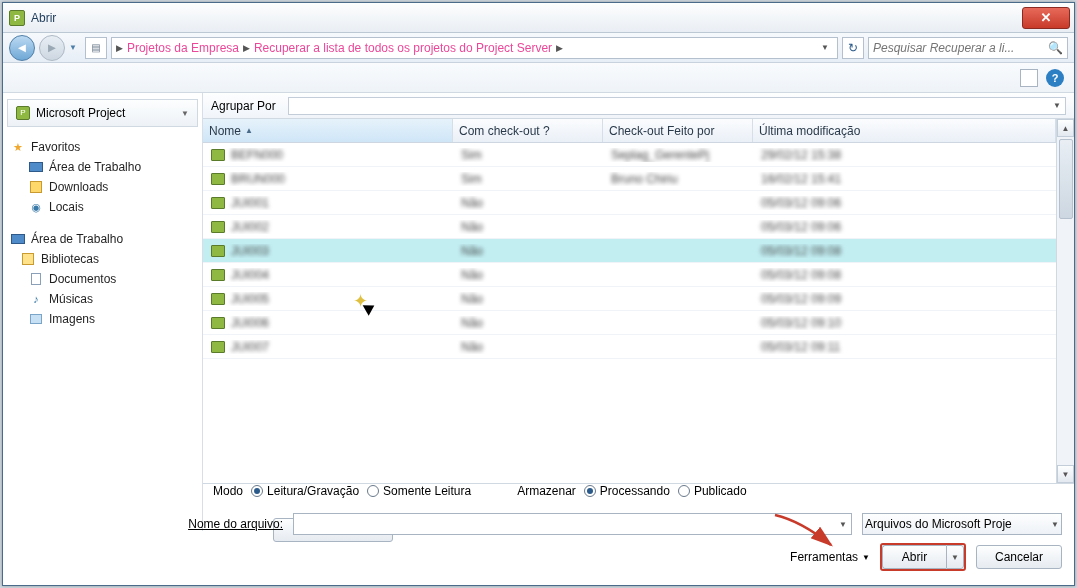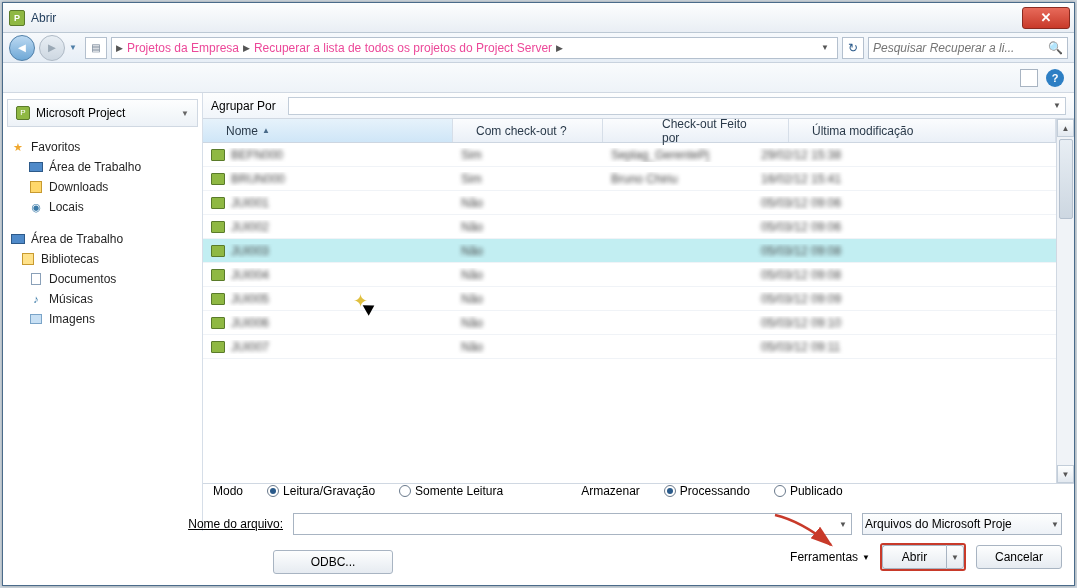--- a/index.html
+++ b/index.html
@@ -42,40 +42,40 @@
 .ic-lib { width: 12px; height: 12px; background: #ffe28a; border: 1px solid #c89a30; }
 .ic-doc { width: 10px; height: 12px; background: #fff; border: 1px solid #8aa0b8; }
 .ic-mus { color: #3a7aa8; }
 .ic-img { width: 12px; height: 10px; background: #c8e0f4; border: 1px solid #7aa4c8; }
 .main { flex: 1; display: flex; flex-direction: column; position: relative; }
 .group-row { height: 26px; border-bottom: 1px solid #d0d8e2; display: flex; align-items: center; padding: 0 8px; gap: 12px; background: linear-gradient(#fdfefe,#f1f5fa); }
 .group-dd { flex: 1; height: 18px; border: 1px solid #c2cdd9; background: #fff; display: flex; align-items: center; justify-content: flex-end; padding: 0 4px; font-size: 8px; color: #555; cursor: pointer; }
 .grid { flex: 1; display: flex; overflow: hidden; }
 .grid-body { flex: 1; overflow: hidden; }
 .grid-hdr { height: 24px; background: linear-gradient(#fbfcfe,#eaf0f7); border-bottom: 1px solid #cdd6e1; display: flex; }
-.gh { border-right: 1px solid #d6dee8; padding: 4px 23px; color: #2a3a4a; display: flex; align-items: center; gap: 4px; cursor: pointer; }
+.gh { border-right: 1px solid #d6dee8; padding: 4px 6px; color: #2a3a4a; display: flex; align-items: center; gap: 4px; cursor: pointer; }
 .gh.nome { width: 250px; background: linear-gradient(#e6f2fb,#cfe6f7); }
 .gh.chk { width: 150px; }
-.gh.por { width: 150px; margin-left: 36px; }
+.gh.por { width: 150px; }
 .gh.mod { flex: 1; text-align: right; }
 .sort-arr { font-size: 8px; color: #4a6b8a; }
 .row { height: 24px; display: flex; align-items: center; border-bottom: 1px solid #f0f3f7; }
 .row.sel { background: #c2eef2; }
 .row .c { padding: 0 8px; white-space: nowrap; overflow: hidden; }
 .row .c1 { width: 250px; display: flex; align-items: center; gap: 6px; }
 .row .c2 { width: 150px; }
 .row .c3 { width: 150px; }
 .row .c4 { flex: 1; }
 .proj-ic { width: 14px; height: 12px; background: #8fb843; border: 1px solid #5a7b2a; border-radius: 1px; }
 .blur { filter: blur(2px); color: #444; }
 .scroll { width: 18px; background: #f0f3f7; border-left: 1px solid #d0d8e2; display: flex; flex-direction: column; align-items: center; }
 .scroll .arr { height: 18px; width: 100%; background: linear-gradient(#fdfefe,#e3e9f0); border: 1px solid #c2cdd9; font-size: 8px; display: flex; align-items: center; justify-content: center; color: #555; cursor: pointer; }
 .scroll .thumb { width: 14px; height: 80px; background: linear-gradient(#e8eef4,#cdd7e1); border: 1px solid #b4c0ce; border-radius: 2px; margin-top: 2px; cursor: pointer; }
 .scroll .spacer { flex: 1; }
-.opts-row { height: 48px; border-top: 1px solid #d0d8e2; display: flex; align-items: center; padding: 0 10px; gap: 24px; flex-wrap: wrap; }
+.opts-row { height: 48px; border-top: 1px solid #d0d8e2; display: flex; align-items: center; padding: 0 10px; gap: 8px; flex-wrap: wrap; }
 .radio-g { display: flex; align-items: center; gap: 4px; }
 .radio-dot { width: 12px; height: 12px; border: 1px solid #6a7a8c; border-radius: 50%; background: #fff; display: inline-flex; align-items: center; justify-content: center; cursor: pointer; }
 .radio-dot.on::after { content: ""; width: 6px; height: 6px; background: #2a5a8a; border-radius: 50%; }
 .odbc-btn { width: 120px; height: 24px; margin: 4px auto 0 60px; border: 1px solid #a8b4c2; background: linear-gradient(#fdfefe,#e6ebf1); border-radius: 3px; cursor: pointer; }
 .footer { position: absolute; bottom: 0; left: 0; right: 0; padding: 6px 12px 14px 12px; }
 .frow { display: flex; align-items: center; gap: 10px; margin-top: 8px; }
 .frow .lbl { width: 268px; text-align: right; text-decoration: underline; }
 .fname-dd { flex: 1; height: 22px; border: 1px solid #a8b4c2; background: #fff; display: flex; align-items: center; justify-content: flex-end; padding: 0 4px; font-size: 8px; color: #555; cursor: pointer; }
 .filter-dd { width: 200px; height: 22px; border: 1px solid #a8b4c2; background: linear-gradient(#fdfefe,#eef2f7); display: flex; align-items: center; padding: 0 2px; gap: 4px; cursor: pointer; }
 .filter-dd .dd { margin-left: auto; font-size: 8px; color: #555; }

